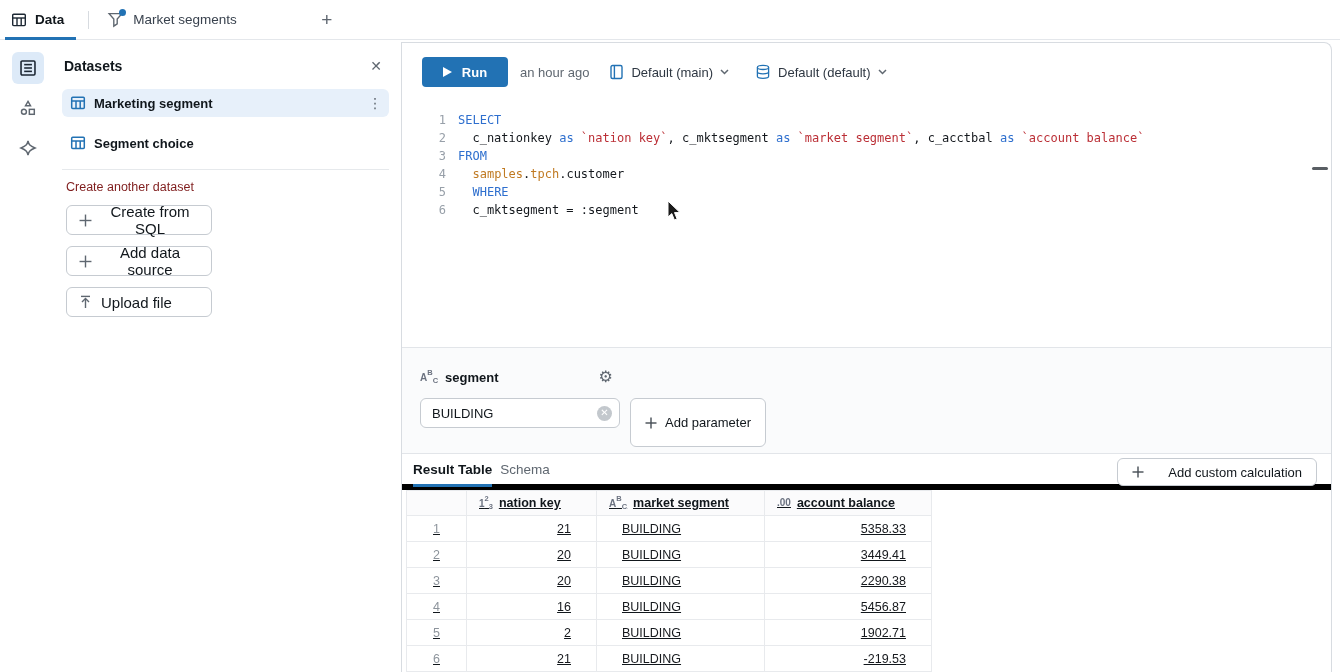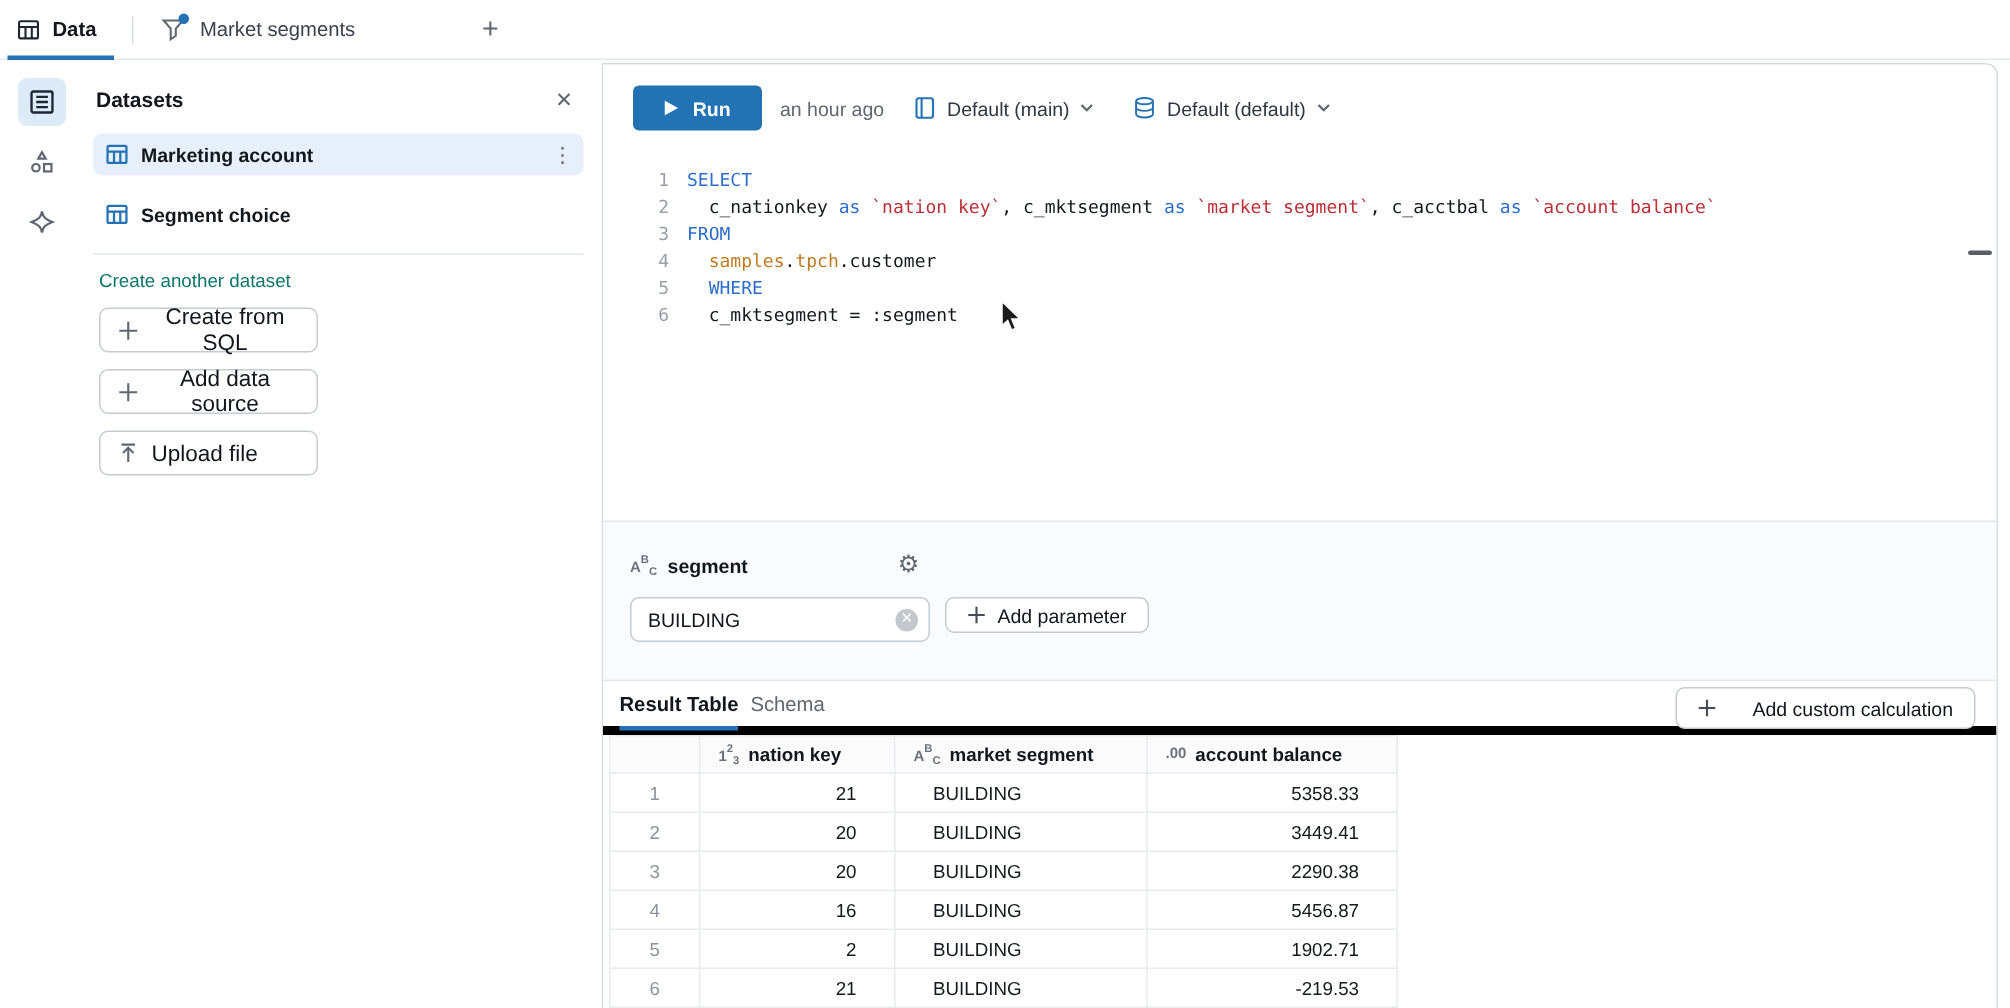--- a/index.html
+++ b/index.html
@@ -33,21 +33,21 @@
   .panel-title { font-size:14px; font-weight:bold; }
   .panel-close { width:22px; height:22px; display:flex; align-items:center; justify-content:center;
     color:#5f6770; font-size:14px; cursor:pointer; }
   .ds-list { margin-top:10px; }
   .ds-item { height:28px; display:flex; align-items:center; gap:8px; padding:0 6px 0 8px;
     border-radius:6px; margin-bottom:12px; cursor:pointer; }
   .ds-item.selected { background:#e7f0fa; }
   .ds-item .ds-label { font-size:13px; font-weight:bold; flex:1; }
   .ds-kebab { color:#5f6770; font-size:14px; letter-spacing:0; width:16px; text-align:center; cursor:pointer; }
   .panel-divider { height:1px; background:#e6e9ec; margin:12px 0 10px 0; }
-  .create-label { font-size:12.5px; color:#0f766e; margin:0 0 11px 4px; }
+  .create-label { font-size:12.5px; color:#7f1d1d; margin:0 0 11px 4px; }
   .create-btn { width:146px; height:30px; border:1px solid #c6cbd1; border-radius:6px; background:#fff;
     display:flex; align-items:center; gap:9px; padding:0 12px; font-size:15px; color:#11171c;
     margin:0 0 11px 4px; cursor:pointer; font-family:inherit; }
   .create-btn .cicon { color:#5f6770; display:flex; }
 
   
   .main-card { position:absolute; left:401px; top:42px; width:931px; height:632px;
     border:1px solid #d8dce1; border-bottom:none; border-radius:0 8px 0 0; background:#fff;
     display:flex; flex-direction:column; overflow:hidden; }
 
@@ -80,21 +80,21 @@
   .type-icon sub { font-size:7.5px; vertical-align:-2px; }
   .param-name { font-size:13px; font-weight:bold; margin-left:7px; }
   .gear { margin-left:100px; color:#5f6770; font-size:16px; cursor:pointer; line-height:1; }
   .param-controls { margin-top:11px; display:flex; gap:10px; }
   .param-input-wrap { position:relative; width:200px; height:30px; }
   .param-input { width:100%; height:100%; border:1px solid #c6cbd1; border-radius:6px; background:#fff;
     padding:0 30px 0 11px; font-size:13px; color:#11171c; font-family:inherit; }
   .clear-btn { position:absolute; right:8px; top:7.5px; width:15px; height:15px; border-radius:50%;
     background:#c3c8cd; color:#fff; font-size:10px; display:flex; align-items:center; justify-content:center;
     cursor:pointer; line-height:1; }
-  .ghost-btn { height:24px; border:1px solid #c6cbd1; border-radius:6px; background:#fff;
+  .ghost-btn { height:49px; border:1px solid #c6cbd1; border-radius:6px; background:#fff;
     display:flex; align-items:center; gap:8px; padding:0 14px; font-size:13px; color:#11171c;
     cursor:pointer; font-family:inherit; }
   .ghost-btn .cicon { color:#454c54; display:flex; }
 
   .results { flex:1; background:#fff; border-top:1px solid #e2e5e9; position:relative; }
   .results-tabs { height:36px; display:flex; align-items:center; gap:8px; padding-left:11px;
     border-bottom:6px solid #000000; }
   .rtab { position:relative; height:36px; display:flex; align-items:center; font-size:13.5px;
     color:#5f6770; cursor:pointer; }
   .rtab.active { font-weight:bold; color:#11171c; }
@@ -104,21 +104,21 @@
   table.results-table { border-collapse:collapse; margin-left:4px; table-layout:fixed; }
   .results-table col.c-num { width:60px; } .results-table col.c1 { width:130px; }
   .results-table col.c2 { width:168px; } .results-table col.c3 { width:167px; }
   .results-table th, .results-table td { border:1px solid #e8eaed; font-size:12.5px; overflow:hidden; white-space:nowrap; }
   .results-table th { height:25px; background:#fbfbfc; font-weight:bold; text-align:left; padding:0 8px 0 12px; }
   .results-table th .hwrap { display:flex; align-items:center; gap:6px; }
   .results-table th.corner { background:#fbfbfc; }
   .results-table td { height:26px; padding:0 25px; color:#16191d; }
   .results-table td.rownum { color:#8d949c; text-align:center; padding:0; }
   .al-right { text-align:right; } .al-left { text-align:left; }
-  .results-table tr, .results-table th { cursor:default; }
+  .results-table tr, .results-table th { cursor:default;text-decoration:underline; }
 
   .mouse-cursor { position:absolute; left:667px; top:201px; width:15px; height:21px; z-index:50; pointer-events:none; }
 </style>
 </head>
 <body>
 
 <div class="tabbar">
   <div class="tab active">
     <span class="cicon">
       <svg width="16" height="16" viewBox="0 0 16 16" fill="none" stroke="#1c2733" stroke-width="1.4">
@@ -175,21 +175,21 @@
     <div class="ds-list" id="ds-list">
         <div class="ds-item selected">
           <span>
             <svg width="16" height="16" viewBox="0 0 16 16" fill="none" stroke="#2272B4" stroke-width="1.5">
               <rect x="1.7" y="2.2" width="12.6" height="11.4" rx="1"></rect>
               <line x1="1.7" y1="6" x2="14.3" y2="6"></line>
               <line x1="6" y1="6" x2="6" y2="13.6"></line>
               <line x1="10.2" y1="6" x2="10.2" y2="13.6"></line>
             </svg>
           </span>
-          <span class="ds-label">Marketing account</span>
+          <span class="ds-label">Marketing segment</span>
           <span class="ds-kebab">⋮</span>
         </div>
         <div class="ds-item">
           <span>
             <svg width="16" height="16" viewBox="0 0 16 16" fill="none" stroke="#2272B4" stroke-width="1.5">
               <rect x="1.7" y="2.2" width="12.6" height="11.4" rx="1"></rect>
               <line x1="1.7" y1="6" x2="14.3" y2="6"></line>
               <line x1="6" y1="6" x2="6" y2="13.6"></line>
               <line x1="10.2" y1="6" x2="10.2" y2="13.6"></line>
             </svg>

